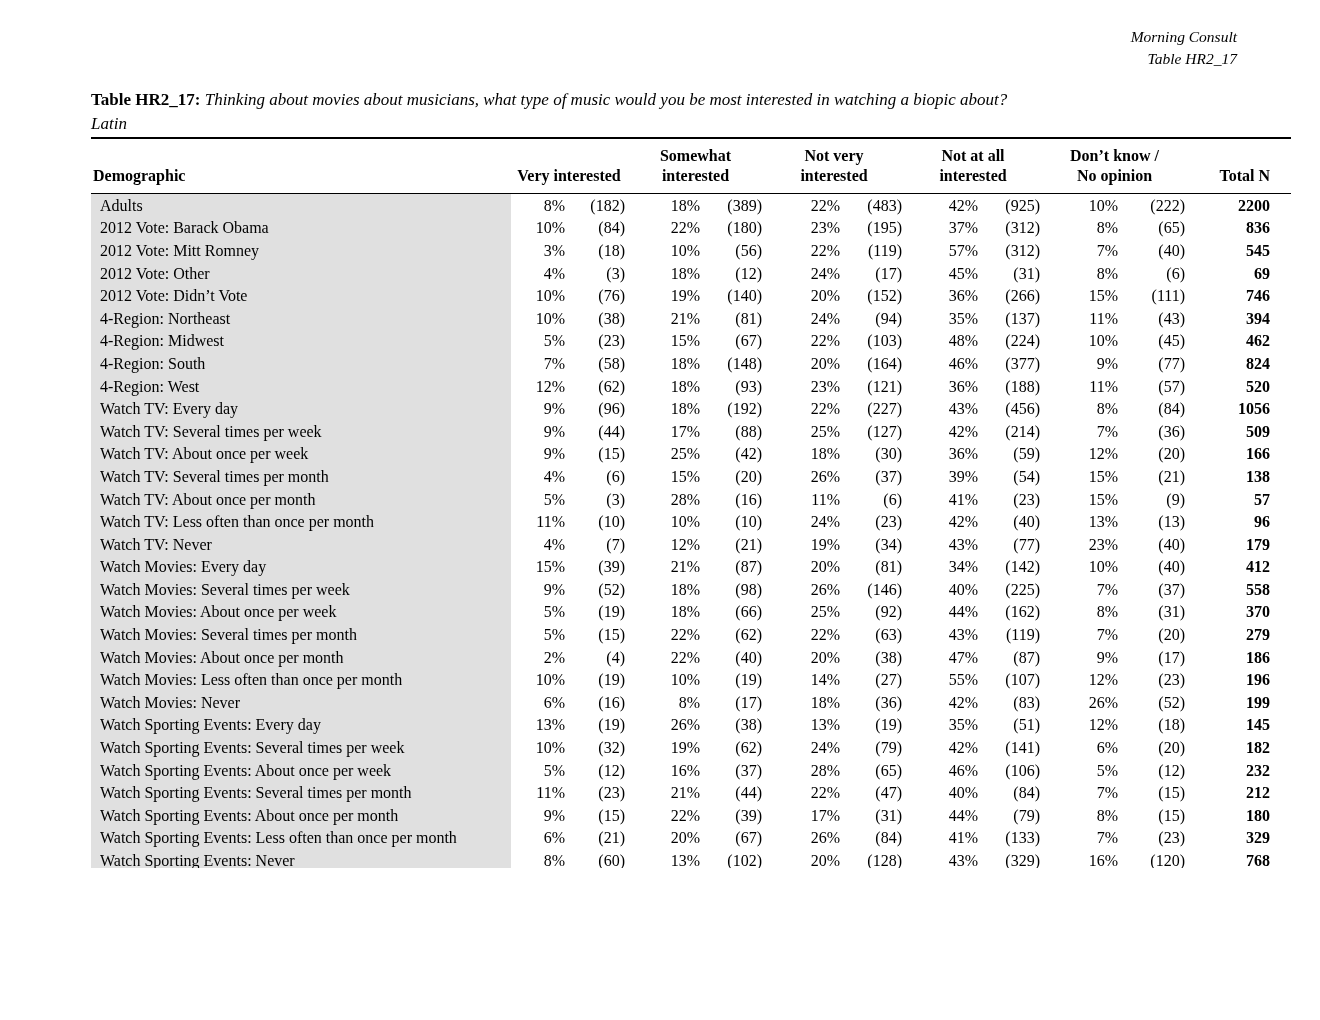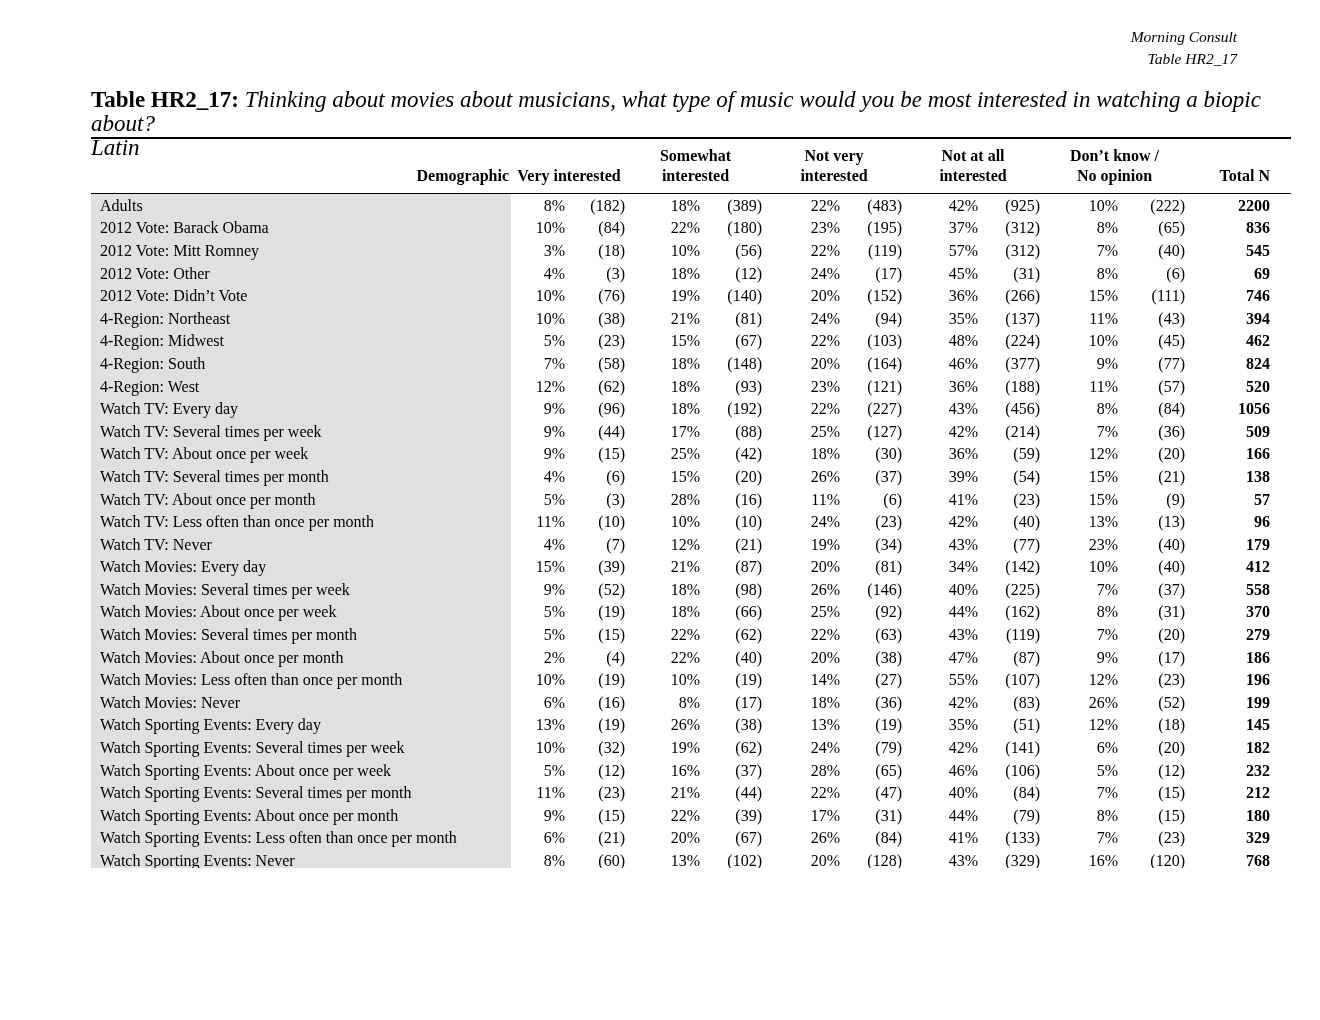--- a/index.html
+++ b/index.html
@@ -21,21 +21,21 @@
     font-style: italic;
     font-size: 15.5px;
     line-height: 22px;
   }
   
   .title-block {
     position: absolute;
     left: 91px;
     top: 88px;
     width: 1205px;
-    font-size: 23px;
+    font-size: 17px;
     line-height: 24px;
   }
   .title-label { font-weight: bold; font-style: normal; }
   .title-question { font-style: italic; }
   .title-topic { font-style: italic; display: block; }
   
   .table-wrap {
     position: absolute;
     left: 91px;
     top: 137px;
@@ -50,21 +50,21 @@
     font-size: 16px;
   }
   thead th {
     border-bottom: 1px solid #000;
     font-weight: bold;
     vertical-align: bottom;
     padding: 7px 2px 7px;
     line-height: 20px;
     white-space: nowrap;
   }
-  th.demo-h  { text-align: right; margin-top: 9px; }
+  th.demo-h  { text-align: left; margin-top: 9px; }
   th.group-h { text-align: center; }
   th.total-h { text-align: right; padding-right: 21px; }
   tbody td {
     padding: 2.8px 2px;
     line-height: 17px;
     white-space: nowrap;
     overflow: visible;
   }
   td.demo {
     background: #e0e0e0;

